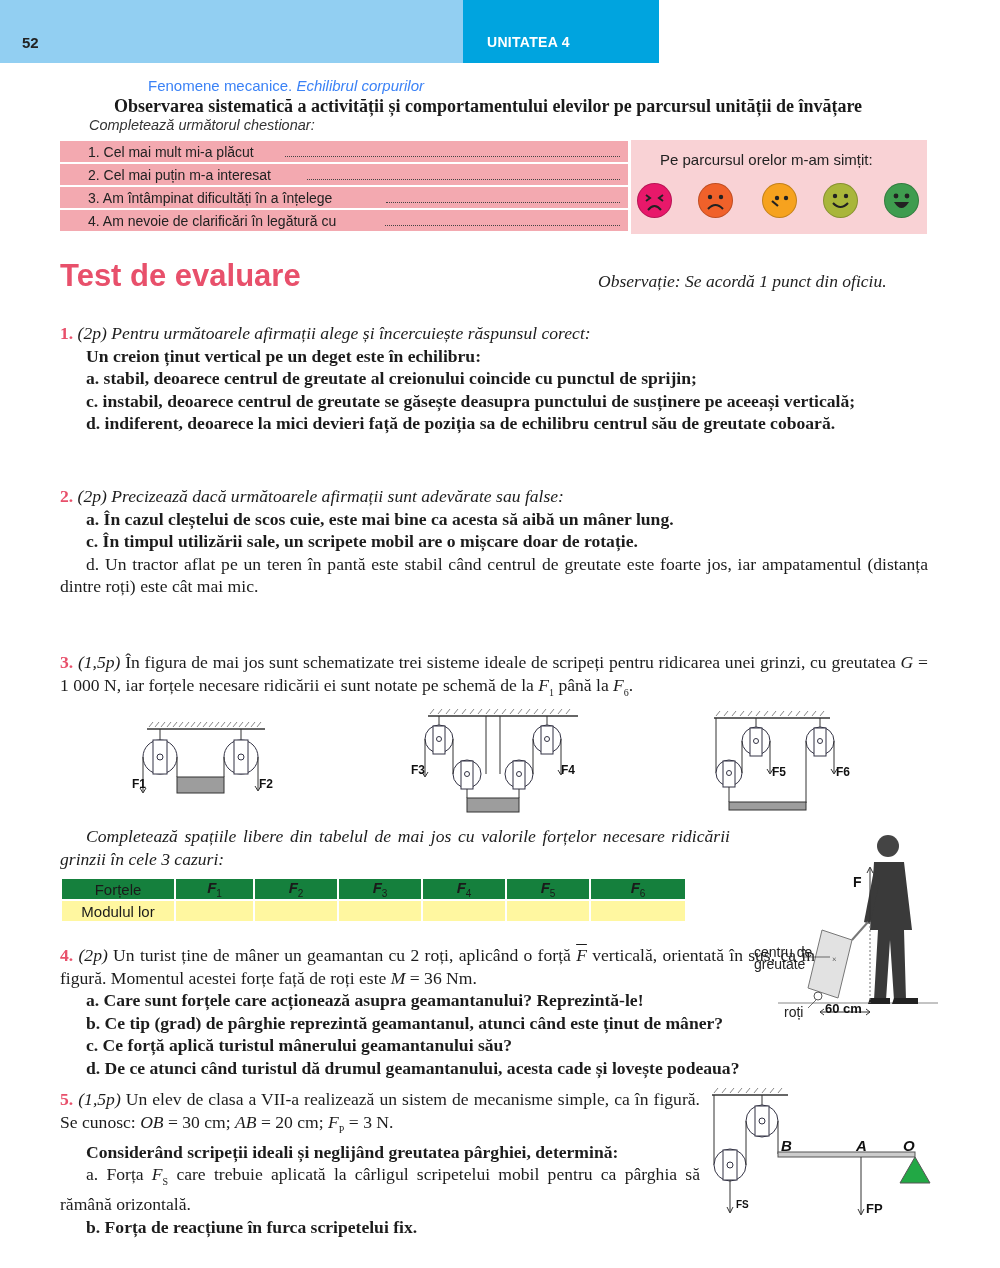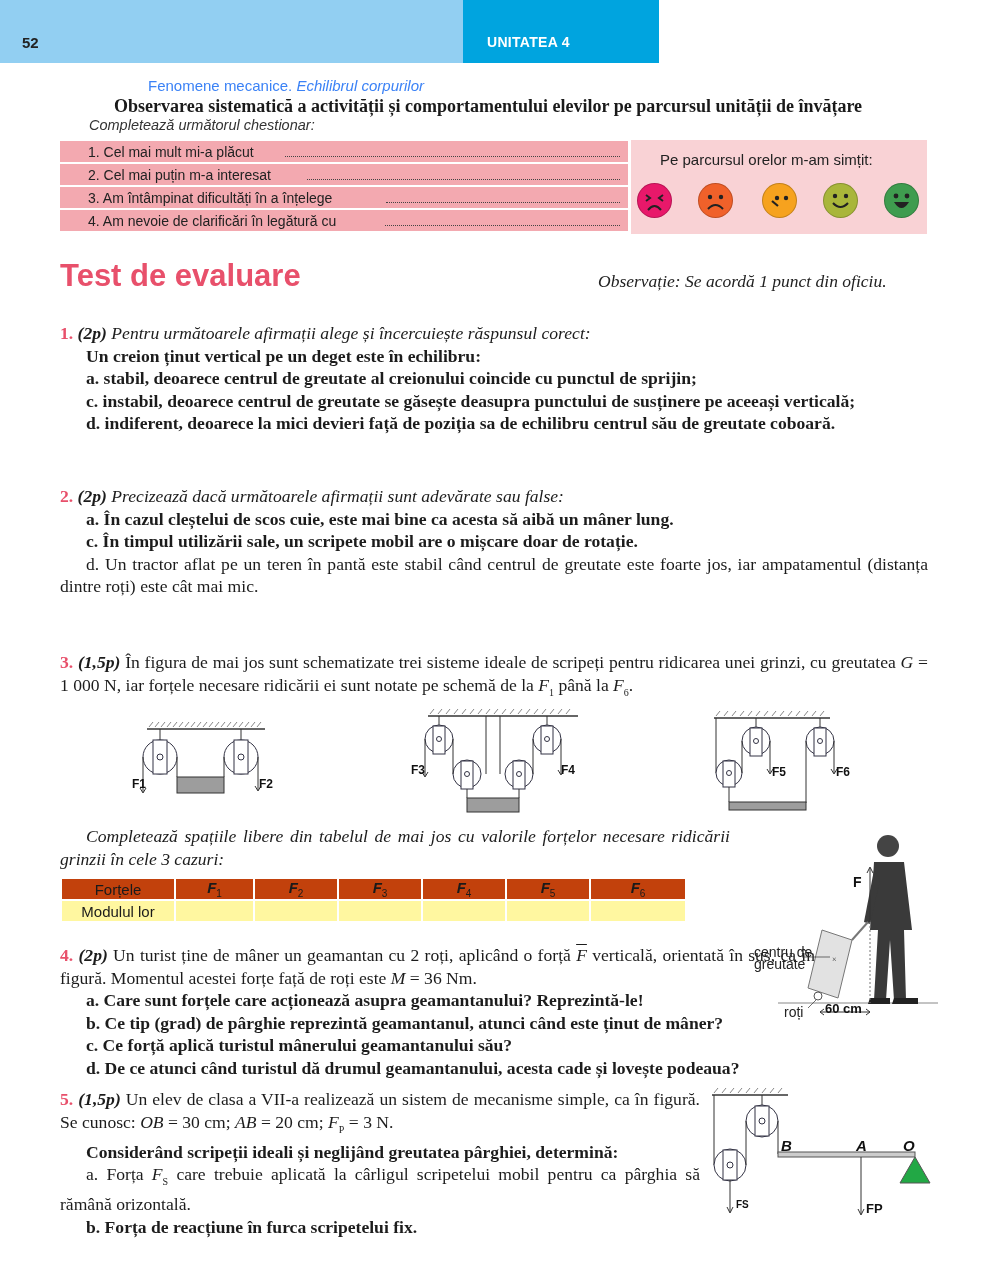--- a/index.html
+++ b/index.html
@@ -21,30 +21,30 @@
   .q-row span.dots { position:absolute; top:7px; right:8px; border-bottom:1px dotted #444; height:8px; }
   .feel-box { left:631px; top:140px; width:296px; height:94px; background:#f9d2d5; }
   .feel-label { left:660px; top:151px; font:15px "Liberation Sans", sans-serif; color:#222; }
   .face { position:absolute; width:33px; height:33px; border-radius:50%; top:183px; border:1px solid rgba(0,0,0,0.2); }
 
   .test-title { left:60px; top:258px; font:bold 31px "Liberation Sans", sans-serif; color:#e8506b; }
   .test-note { left:598px; top:271px; font:italic 17.5px "Liberation Serif", serif; color:#222; }
 
   .para { position:absolute; left:60px; width:868px; font-size:17.6px; line-height:22.5px; color:#1c1c1c; text-align:justify; }
   .para .num { color:#e8506b; font-weight:bold; }
-  .para .pts { font-weight:bold; font-style:italic; }
+  .para .pts { font-weight:normal; font-style:italic; }
   .para .ins { font-style:italic; }
   .ind { display:block; padding-left:26px; text-indent:0;font-weight:bold; }
   .cont { display:block; text-indent:26px; }
   sub { font-size:10px; }
 
   
   .tbl { position:absolute; left:60px; top:877px; border-collapse:collapse; font:15px "Liberation Sans", sans-serif; }
   .tbl td { border:2px solid #ffffff; height:20px; text-align:center; padding:0; }
-  .tbl tr.h td { background:#c2410c; }
+  .tbl tr.h td { background:#15803d; }
   .tbl tr.v td { background:#fff7a0;text-align:center; }
 
   .fig-label { position:absolute; font:bold 12px "Liberation Sans", sans-serif; color:#111; }
   .small-label { position:absolute; font:12px "Liberation Sans", sans-serif; color:#222; }
 </style>
 </head>
 <body>
 
 <div class="abs hdr-left"></div>
 <div class="abs hdr-right"></div>

